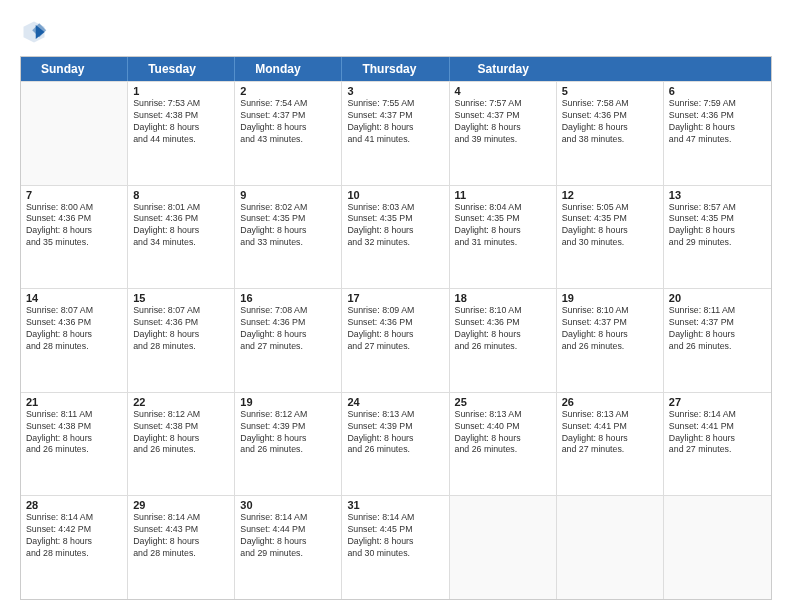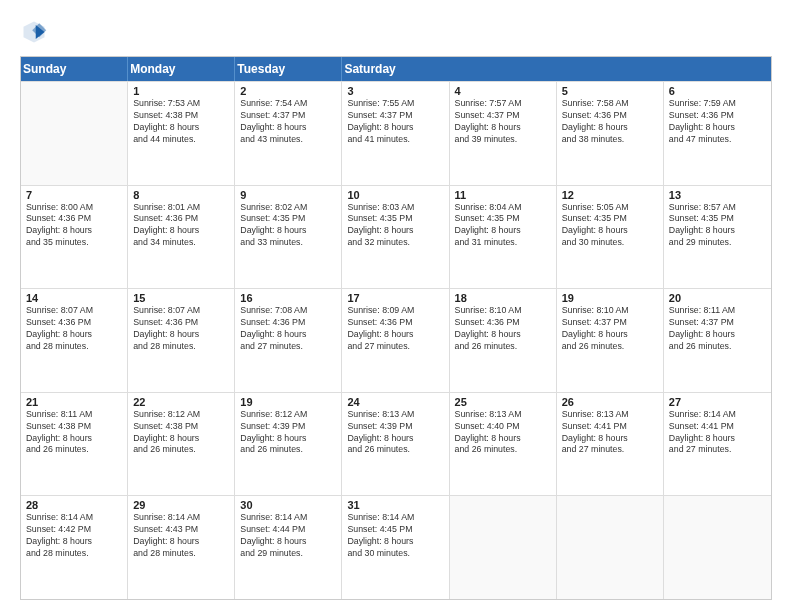--- a/index.html
+++ b/index.html
@@ -68,25 +68,25 @@
     }
     .cal-header-row {
       display: grid;
       grid-template-columns: repeat(7, 1fr);
       background: #2e6db4;
     }
     .cal-header-cell {
       color: #fff;
       font-size: 12px;
       font-weight: bold;
-      padding: 5px 2px;
+      padding: 5px 20px;
       text-align: left;
       border-right: 1px solid #5590cc;
     }
-    .cal-header-cell:last-child { border-right: none; }
+    .cal-header-cell:last-child { border-right: none; text-align: center; }
     .cal-body {
       flex: 1;
       display: flex;
       flex-direction: column;
     }
     .cal-row {
       display: grid;
       grid-template-columns: repeat(7, 1fr);
       flex: 1;
       border-top: 1px solid #ddd;
@@ -131,22 +131,23 @@
     </div>
     <div class="title-block">
       <div class="main-title"></div>
       <div class="subtitle"></div>
     </div>
   </div>
 
   <div class="calendar">
     <div class="cal-header-row" id="cal-headers">
         <div class="cal-header-cell">Sunday</div>
+        <div class="cal-header-cell">Tuesday</div>
         <div class="cal-header-cell">Monday</div>
-        <div class="cal-header-cell">Tuesday</div>
+        <div class="cal-header-cell">Thursday</div>
         <div class="cal-header-cell">Saturday</div>
       </div>
     <div class="cal-body" id="cal-body">
         <div class="cal-row">
           <div class="cal-cell empty"></div>
           <div class="cal-cell">
             <div class="day-num">1</div>
             <div class="cell-line">Sunrise: 7:53 AM</div>
             <div class="cell-line">Sunset: 4:38 PM</div>
             <div class="cell-line">Daylight: 8 hours</div>

